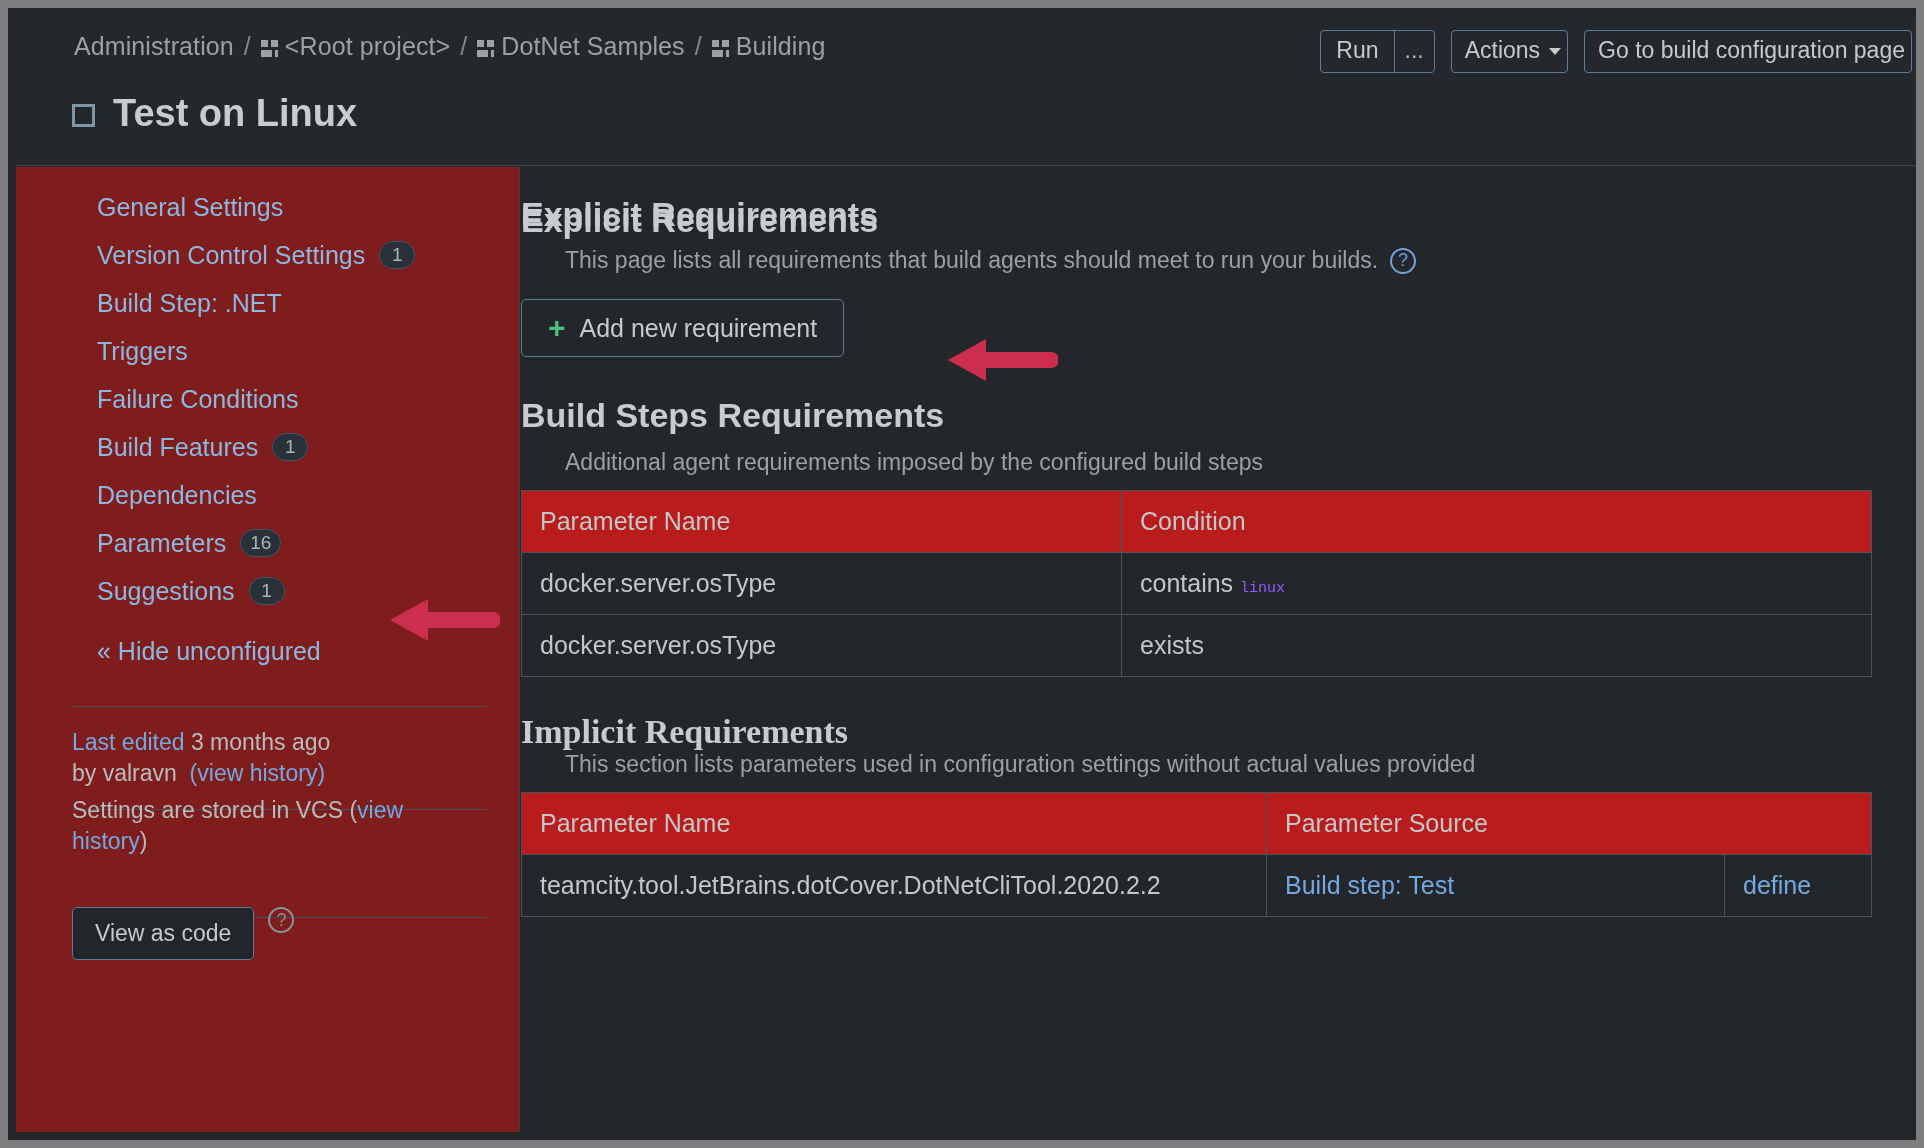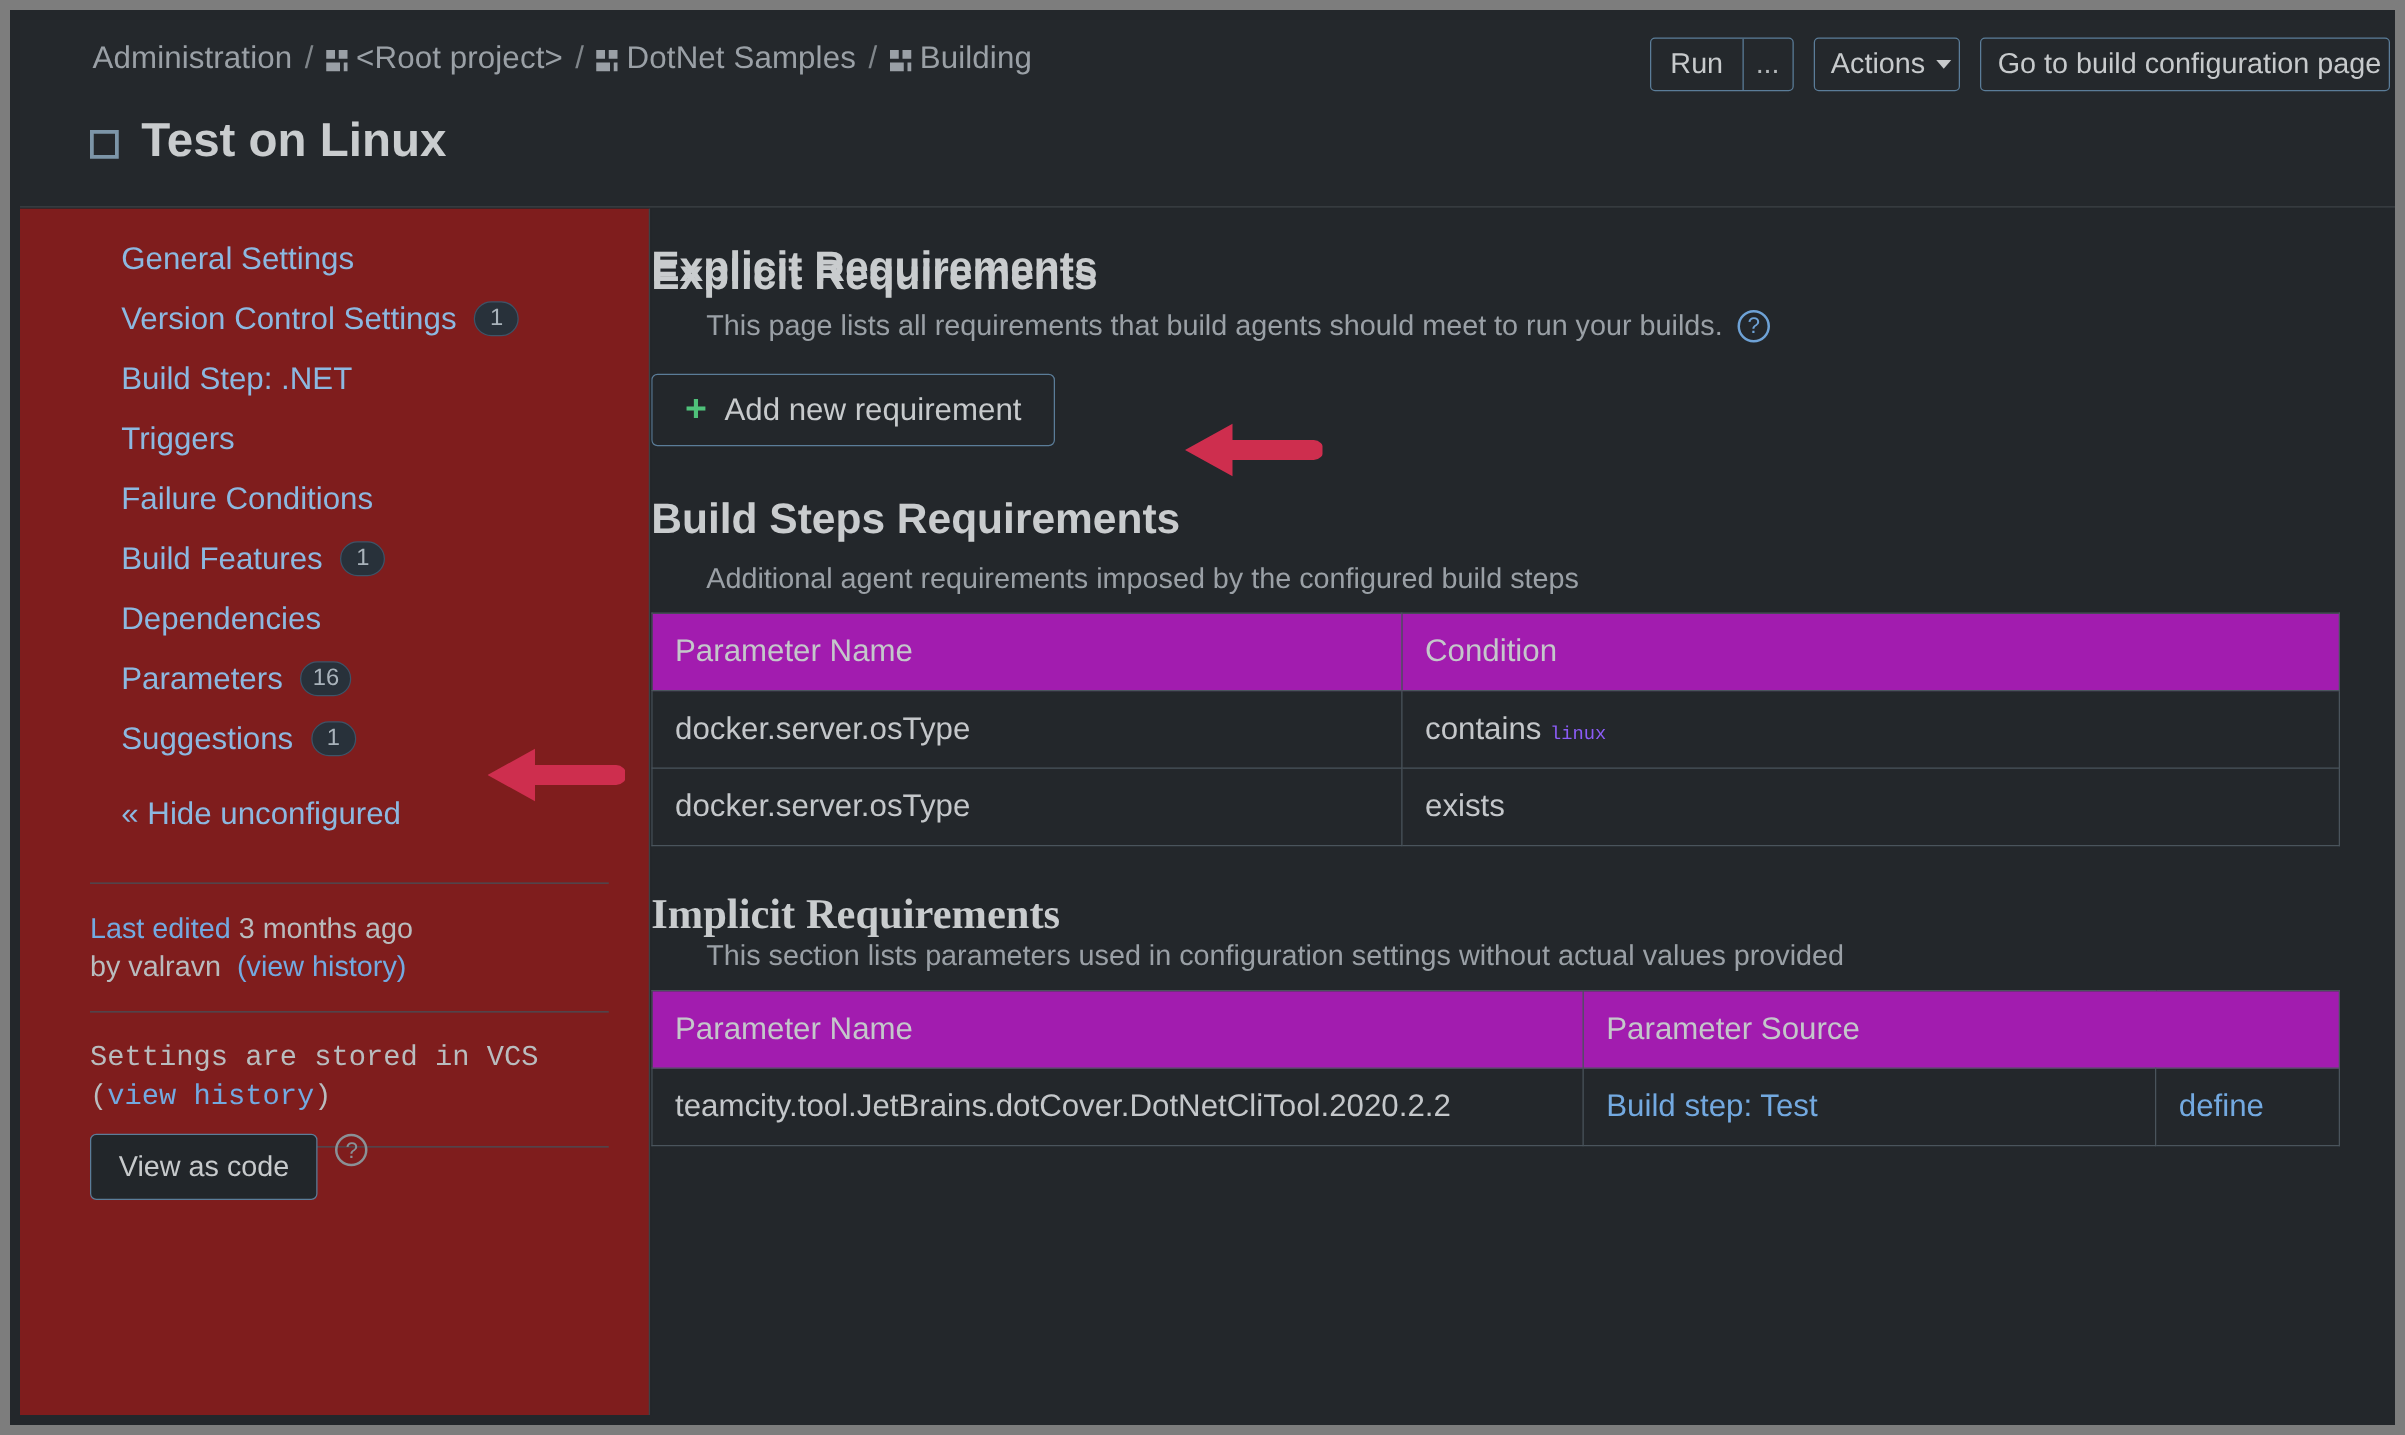--- a/index.html
+++ b/index.html
@@ -282,21 +282,21 @@
   table.req th, table.req td {
     border: 1px solid #4a545c;
     text-align: left;
     font-weight: normal;
     font-size: 25px;
     color: #c4c7ca;
     padding: 16px 18px;
     box-sizing: border-box;
   }
   table.req th {
-    background: #a21caf;
+    background: #b91c1c;
     height: 49px;
   }
   table.req td {
     background: #23272b;
     height: 61px;
   }
   .mono-red {
     font-family: "Liberation Mono", monospace;
     color: #8b5cf6;
     font-size: 15px;
@@ -412,21 +412,21 @@
 
     <div class="sb-meta" style="top:560px;">
       <span class="lnk">Last edited</span>
       <span>3 months ago</span><br>
       <span>by valravn</span>
       &nbsp;<span class="lnk">(view history)</span>
     </div>
 
     <div class="sb-divider" style="top:642px;"></div>
 
-    <div class="sb-meta" style="top:664px; width:380px;font-family:Liberation Mono, monospace;">
+    <div class="sb-meta" style="top:628px; width:380px;">
       <span>Settings are stored in VCS (</span><span class="lnk">view history</span><span>)</span>
     </div>
 
     <div class="sb-divider" style="top:750px;"></div>
 
     <div style="position:absolute; left:56px; top:740px; display:flex; gap:14px;">
       <button class="btn-dark">View as code</button>
       <span class="qmark">?</span>
     </div>
   </div>

